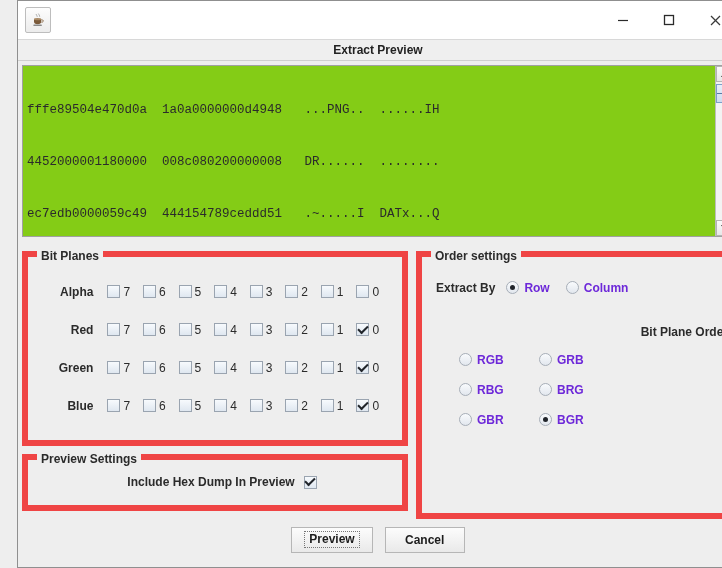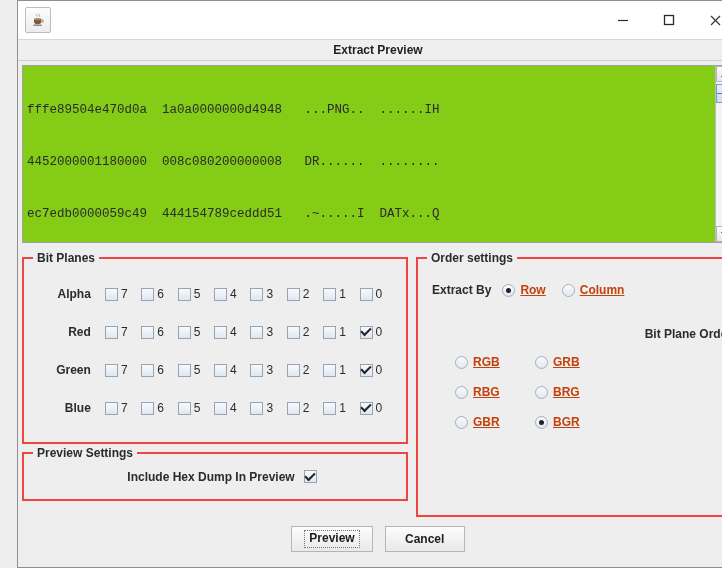--- a/index.html
+++ b/index.html
@@ -74,21 +74,21 @@
     border:1px solid #7b9ec9;
     display:flex;align-items:center;justify-content:center;
   }
   .sb-thumb i{display:block;width:9px;height:1px;background:#5a7ba5;margin:1px 0;}
   
   .mid{display:flex;padding:6px 4px 0 4px;gap:8px;}
   .col-left{width:386px;}
   .col-right{flex:1;text-align:right;}
   .group{
     position:relative;
-    border:2px solid #ef4444;
+    border:6px solid #ef4444;
     background:#eeeeee;
     margin-top:8px;
   }
   .group > legend,.group-title{
     position:absolute;top:-8px;left:9px;
     background:#eeeeee;padding:0 4px;
     font-size:12px;font-weight:700;color:#2b2b2b;
   }
   
   #bitplanes{height:183px;}
@@ -117,21 +117,21 @@
   .ps-row{
     display:flex;align-items:center;justify-content:center;
     height:100%;gap:9px;padding-left:14px;
   }
   .ps-row label{font-weight:700;font-size:12px;color:#2b2b2b;}
   
   #ordersettings{height:256px;}
   .os-line{display:flex;align-items:center;height:22px;margin-top:20px;padding-left:14px;}
   .os-line .lbl{font-weight:700;font-size:12px;color:#2b2b2b;margin-right:11px;}
   .radio-opt{display:flex;align-items:center;gap:5px;margin-right:16px;}
-  .radio-opt .txt{font-weight:700;font-size:12px;color:#c2410c;text-decoration:underline;}
+  .radio-opt .txt{font-weight:700;font-size:12px;color:#6d28d9;}
   .rb{
     width:13px;height:13px;box-sizing:border-box;border-radius:50%;
     border:1px solid #a7aeb8;
     background:linear-gradient(#f9fbfd,#e2e7ee);
     display:inline-flex;align-items:center;justify-content:center;
     flex:0 0 auto;
   }
   .rb.sel::after{content:"";width:5px;height:5px;border-radius:50%;background:#20242a;}
   .bpo-title{font-weight:700;font-size:12px;color:#2b2b2b;margin:26px 0 0 24px;}
   .bpo-grid{

